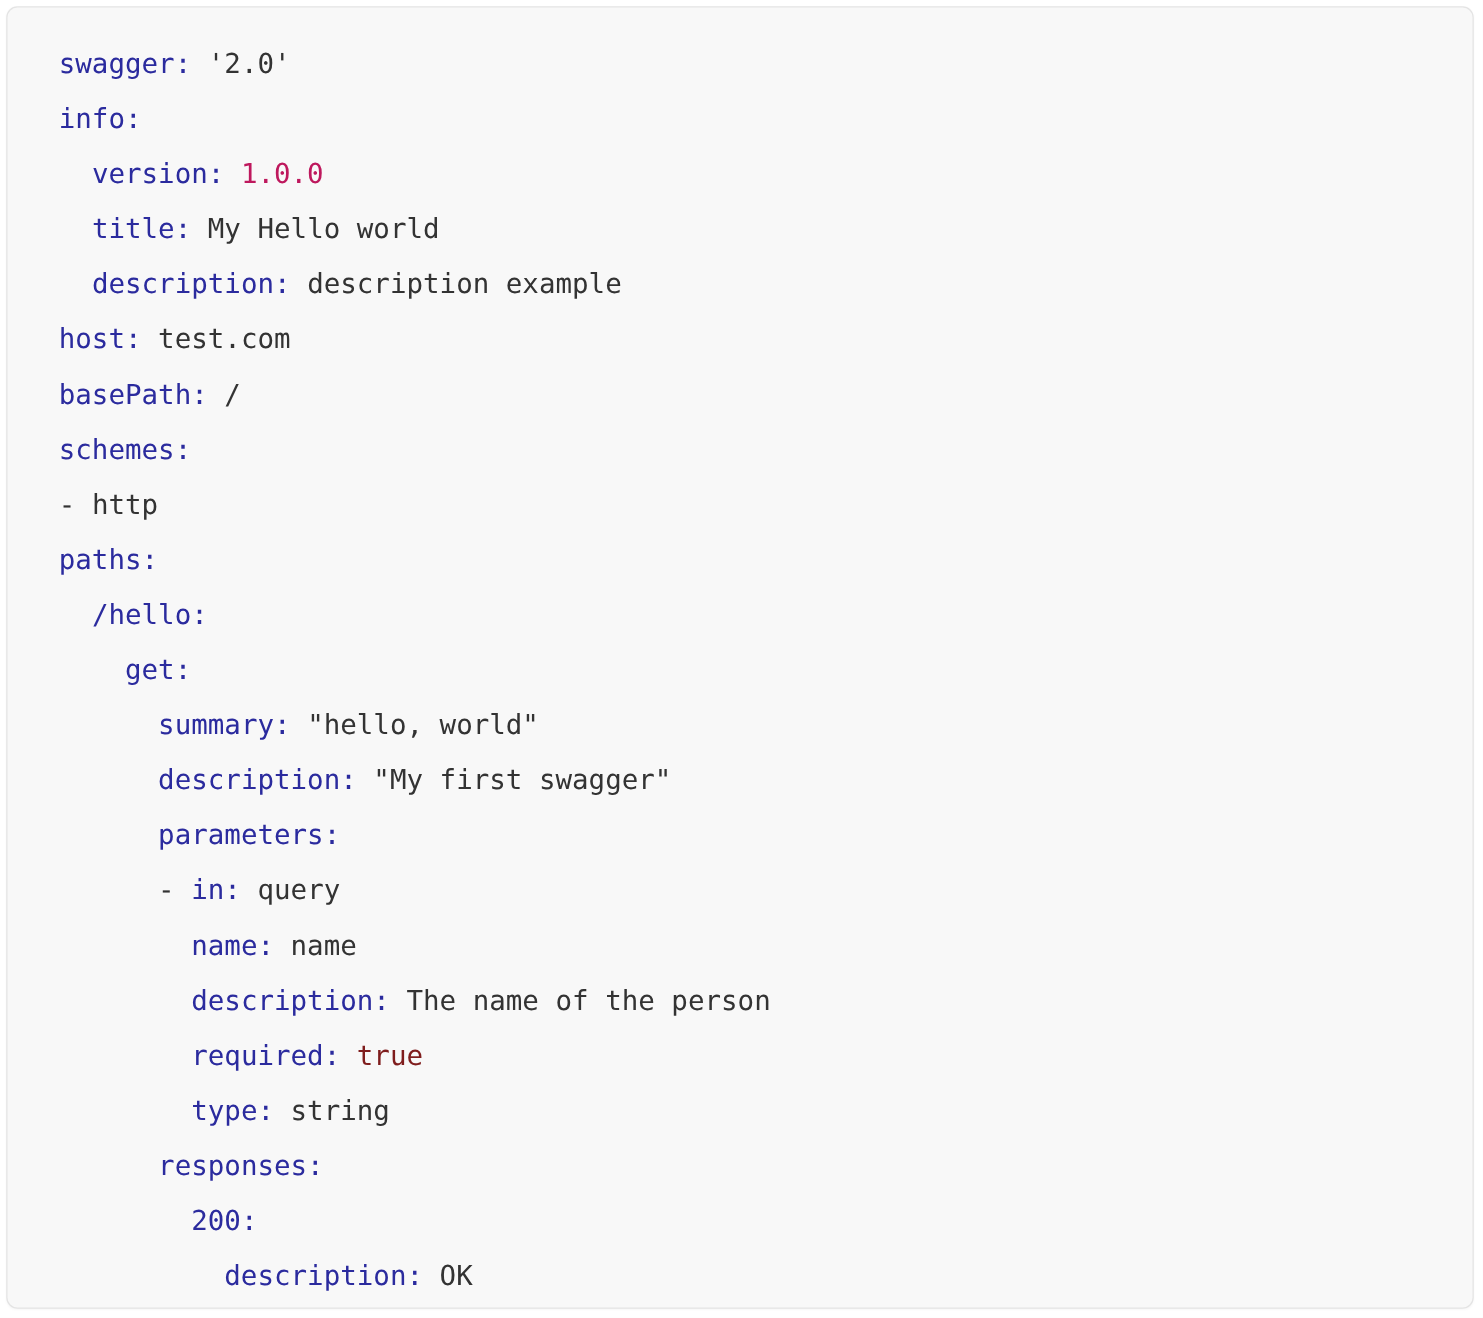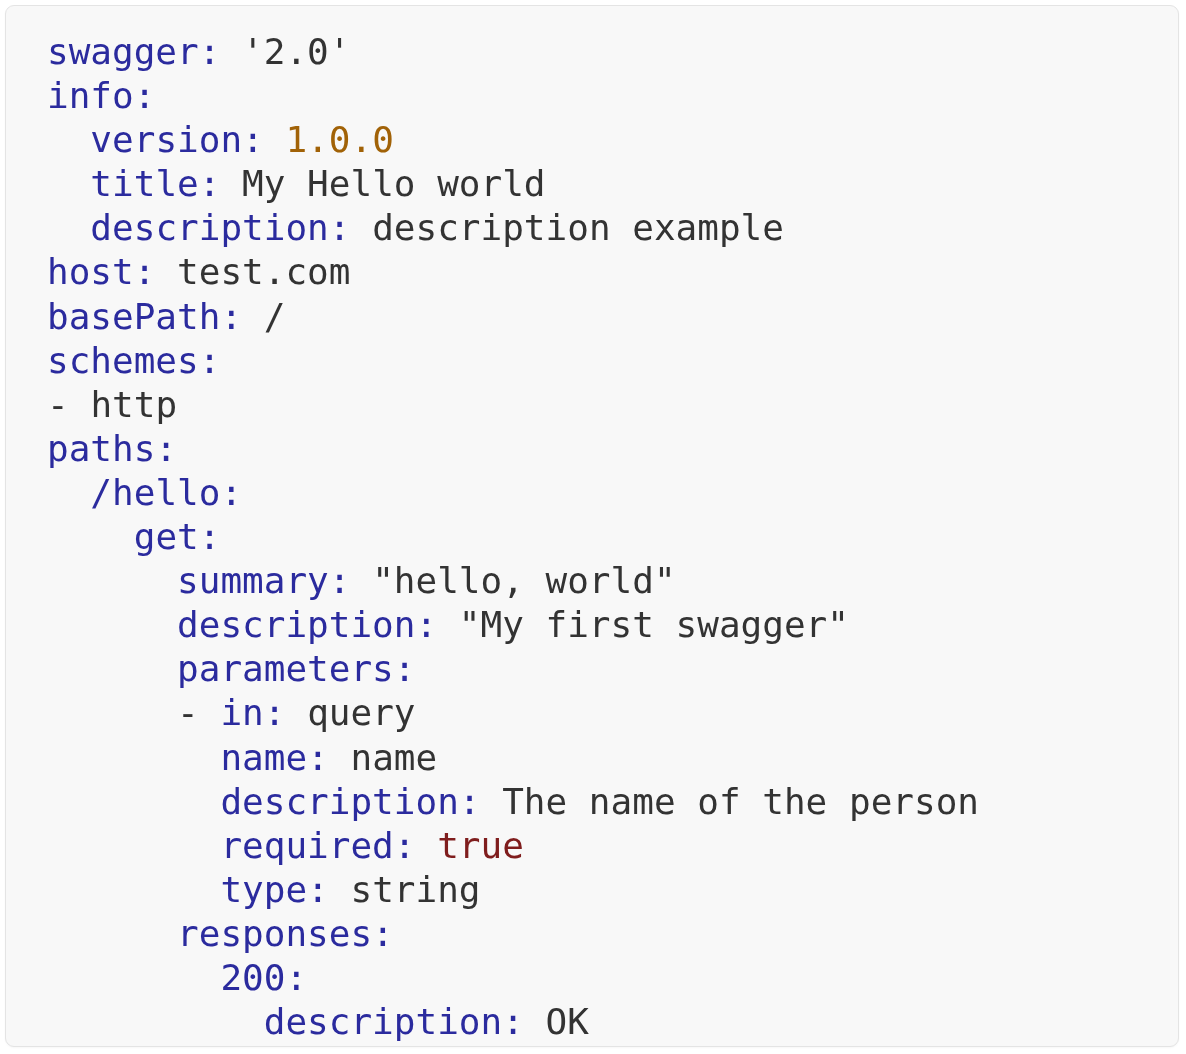--- a/index.html
+++ b/index.html
@@ -28,38 +28,38 @@
     overflow: hidden;
   }
 
   #code-block {
     position: absolute;
     left: 41px;
     top: 24px;
     margin: 0;
     padding: 0;
     font-family: "DejaVu Sans Mono", "Liberation Mono", monospace;
-    font-size: 36px;
+    font-size: 22px;
     line-height: 44.1px;
     white-space: pre;
     color: #333333;
     letter-spacing: 0px;
     -webkit-font-smoothing: antialiased;
   }
 
   #code-block .ln {
     display: block;
     height: 44.1px;
   }
 
   
   .t-key   { color: #2b2b9e; }
   .t-plain { color: #333333; }
   .t-str   { color: #333333; }
-  .t-num   { color: #a16207; }
+  .t-num   { color: #be185d; }
   .t-bool  { color: #7f1d1d; }
   .t-punc  { color: #333333; }
   .t-ws    { color: transparent; }
 </style>
 </head>
 <body>
 
 <div id="code-card">
   <pre id="code-block"><span class="ln"><span class="t-key">swagger:</span><span class="t-ws"> </span><span class="t-str">'2.0'</span></span><span class="ln"><span class="t-key">info:</span></span><span class="ln"><span class="t-ws">  </span><span class="t-key">version:</span><span class="t-ws"> </span><span class="t-num">1.0.0</span></span><span class="ln"><span class="t-ws">  </span><span class="t-key">title:</span><span class="t-ws"> </span><span class="t-plain">My Hello world</span></span><span class="ln"><span class="t-ws">  </span><span class="t-key">description:</span><span class="t-ws"> </span><span class="t-plain">description example</span></span><span class="ln"><span class="t-key">host:</span><span class="t-ws"> </span><span class="t-plain">test.com</span></span><span class="ln"><span class="t-key">basePath:</span><span class="t-ws"> </span><span class="t-plain">/</span></span><span class="ln"><span class="t-key">schemes:</span></span><span class="ln"><span class="t-punc">-</span><span class="t-ws"> </span><span class="t-plain">http</span></span><span class="ln"><span class="t-key">paths:</span></span><span class="ln"><span class="t-ws">  </span><span class="t-key">/hello:</span></span><span class="ln"><span class="t-ws">    </span><span class="t-key">get:</span></span><span class="ln"><span class="t-ws">      </span><span class="t-key">summary:</span><span class="t-ws"> </span><span class="t-str">"hello, world"</span></span><span class="ln"><span class="t-ws">      </span><span class="t-key">description:</span><span class="t-ws"> </span><span class="t-str">"My first swagger"</span></span><span class="ln"><span class="t-ws">      </span><span class="t-key">parameters:</span></span><span class="ln"><span class="t-ws">      </span><span class="t-punc">-</span><span class="t-ws"> </span><span class="t-key">in:</span><span class="t-ws"> </span><span class="t-plain">query</span></span><span class="ln"><span class="t-ws">        </span><span class="t-key">name:</span><span class="t-ws"> </span><span class="t-plain">name</span></span><span class="ln"><span class="t-ws">        </span><span class="t-key">description:</span><span class="t-ws"> </span><span class="t-plain">The name of the person</span></span><span class="ln"><span class="t-ws">        </span><span class="t-key">required:</span><span class="t-ws"> </span><span class="t-bool">true</span></span><span class="ln"><span class="t-ws">        </span><span class="t-key">type:</span><span class="t-ws"> </span><span class="t-plain">string</span></span><span class="ln"><span class="t-ws">      </span><span class="t-key">responses:</span></span><span class="ln"><span class="t-ws">        </span><span class="t-key">200:</span></span><span class="ln"><span class="t-ws">          </span><span class="t-key">description:</span><span class="t-ws"> </span><span class="t-plain">OK</span></span></pre>
 </div>

